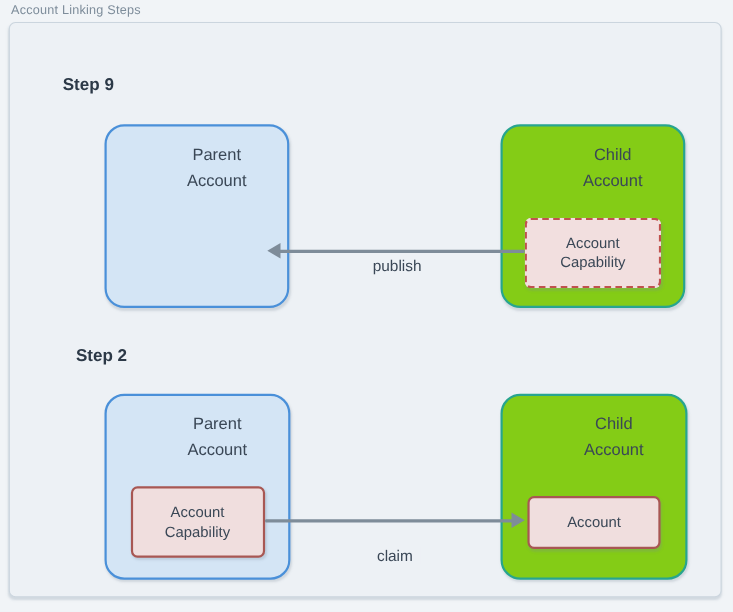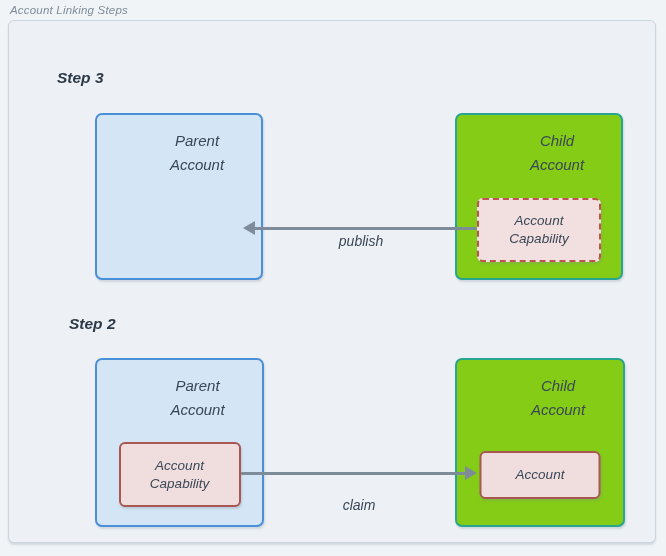--- a/index.html
+++ b/index.html
@@ -1,15 +1,15 @@
 <!DOCTYPE html>
 <html><head>
 <meta charset="utf-8">
 <style>
-  * { margin: 0; padding: 0; box-sizing: border-box; font-style: italic; }
+  * { margin: 0; padding: 0; box-sizing: border-box; }
   html, body {
     width: 666px; height: 556px;
     background: #f1f4f7;
     font-family: "Liberation Sans", "DejaVu Sans", sans-serif;
     position: relative;
     overflow: hidden;
   }
   .page-label {
     position: absolute; left: 10px; top: 4px;
     font-size: 11.5px; color: #7e8d9b; letter-spacing: .2px;
@@ -24,21 +24,21 @@
   }
   .step-heading {
     position: absolute;
     font-size: 15.5px; font-weight: bold; color: #2c3947;
   }
   .heading-1 { left: 48px; top: 48px; }
   .heading-2 { left: 60px; top: 294px; }
 
   .account-box {
     position: absolute;
-    border-radius: 7px;
+    border-radius: 18px;
     box-shadow: 1px 2px 2px rgba(120,135,150,.25);
     padding-left: 36px;
   }
   .parent-box {
     background: #d4e5f5;
     border: 2px solid #4a90d9;
   }
   .child-box {
     background: #84cc16;
     border: 2px solid #27a58f;
@@ -102,21 +102,21 @@
   .label-1 { left: 352px; top: 208px; }
   .label-2 { left: 350px; top: 472px; }
 </style>
 </head>
 <body>
 
 <div class="page-label">Account Linking Steps</div>
 
 <div class="panel">
 
-  <div class="step-heading heading-1">Step 3</div>
+  <div class="step-heading heading-1">Step 9</div>
 
   <div class="account-box parent-box parent-1">
     <div class="box-title">Parent Account</div>
   </div>
 
   <div class="account-box child-box child-1">
     <div class="box-title">Child Account</div>
     <div class="inner-box capability-dashed">
       <span class="inner-label">Account Capability</span>
     </div>

